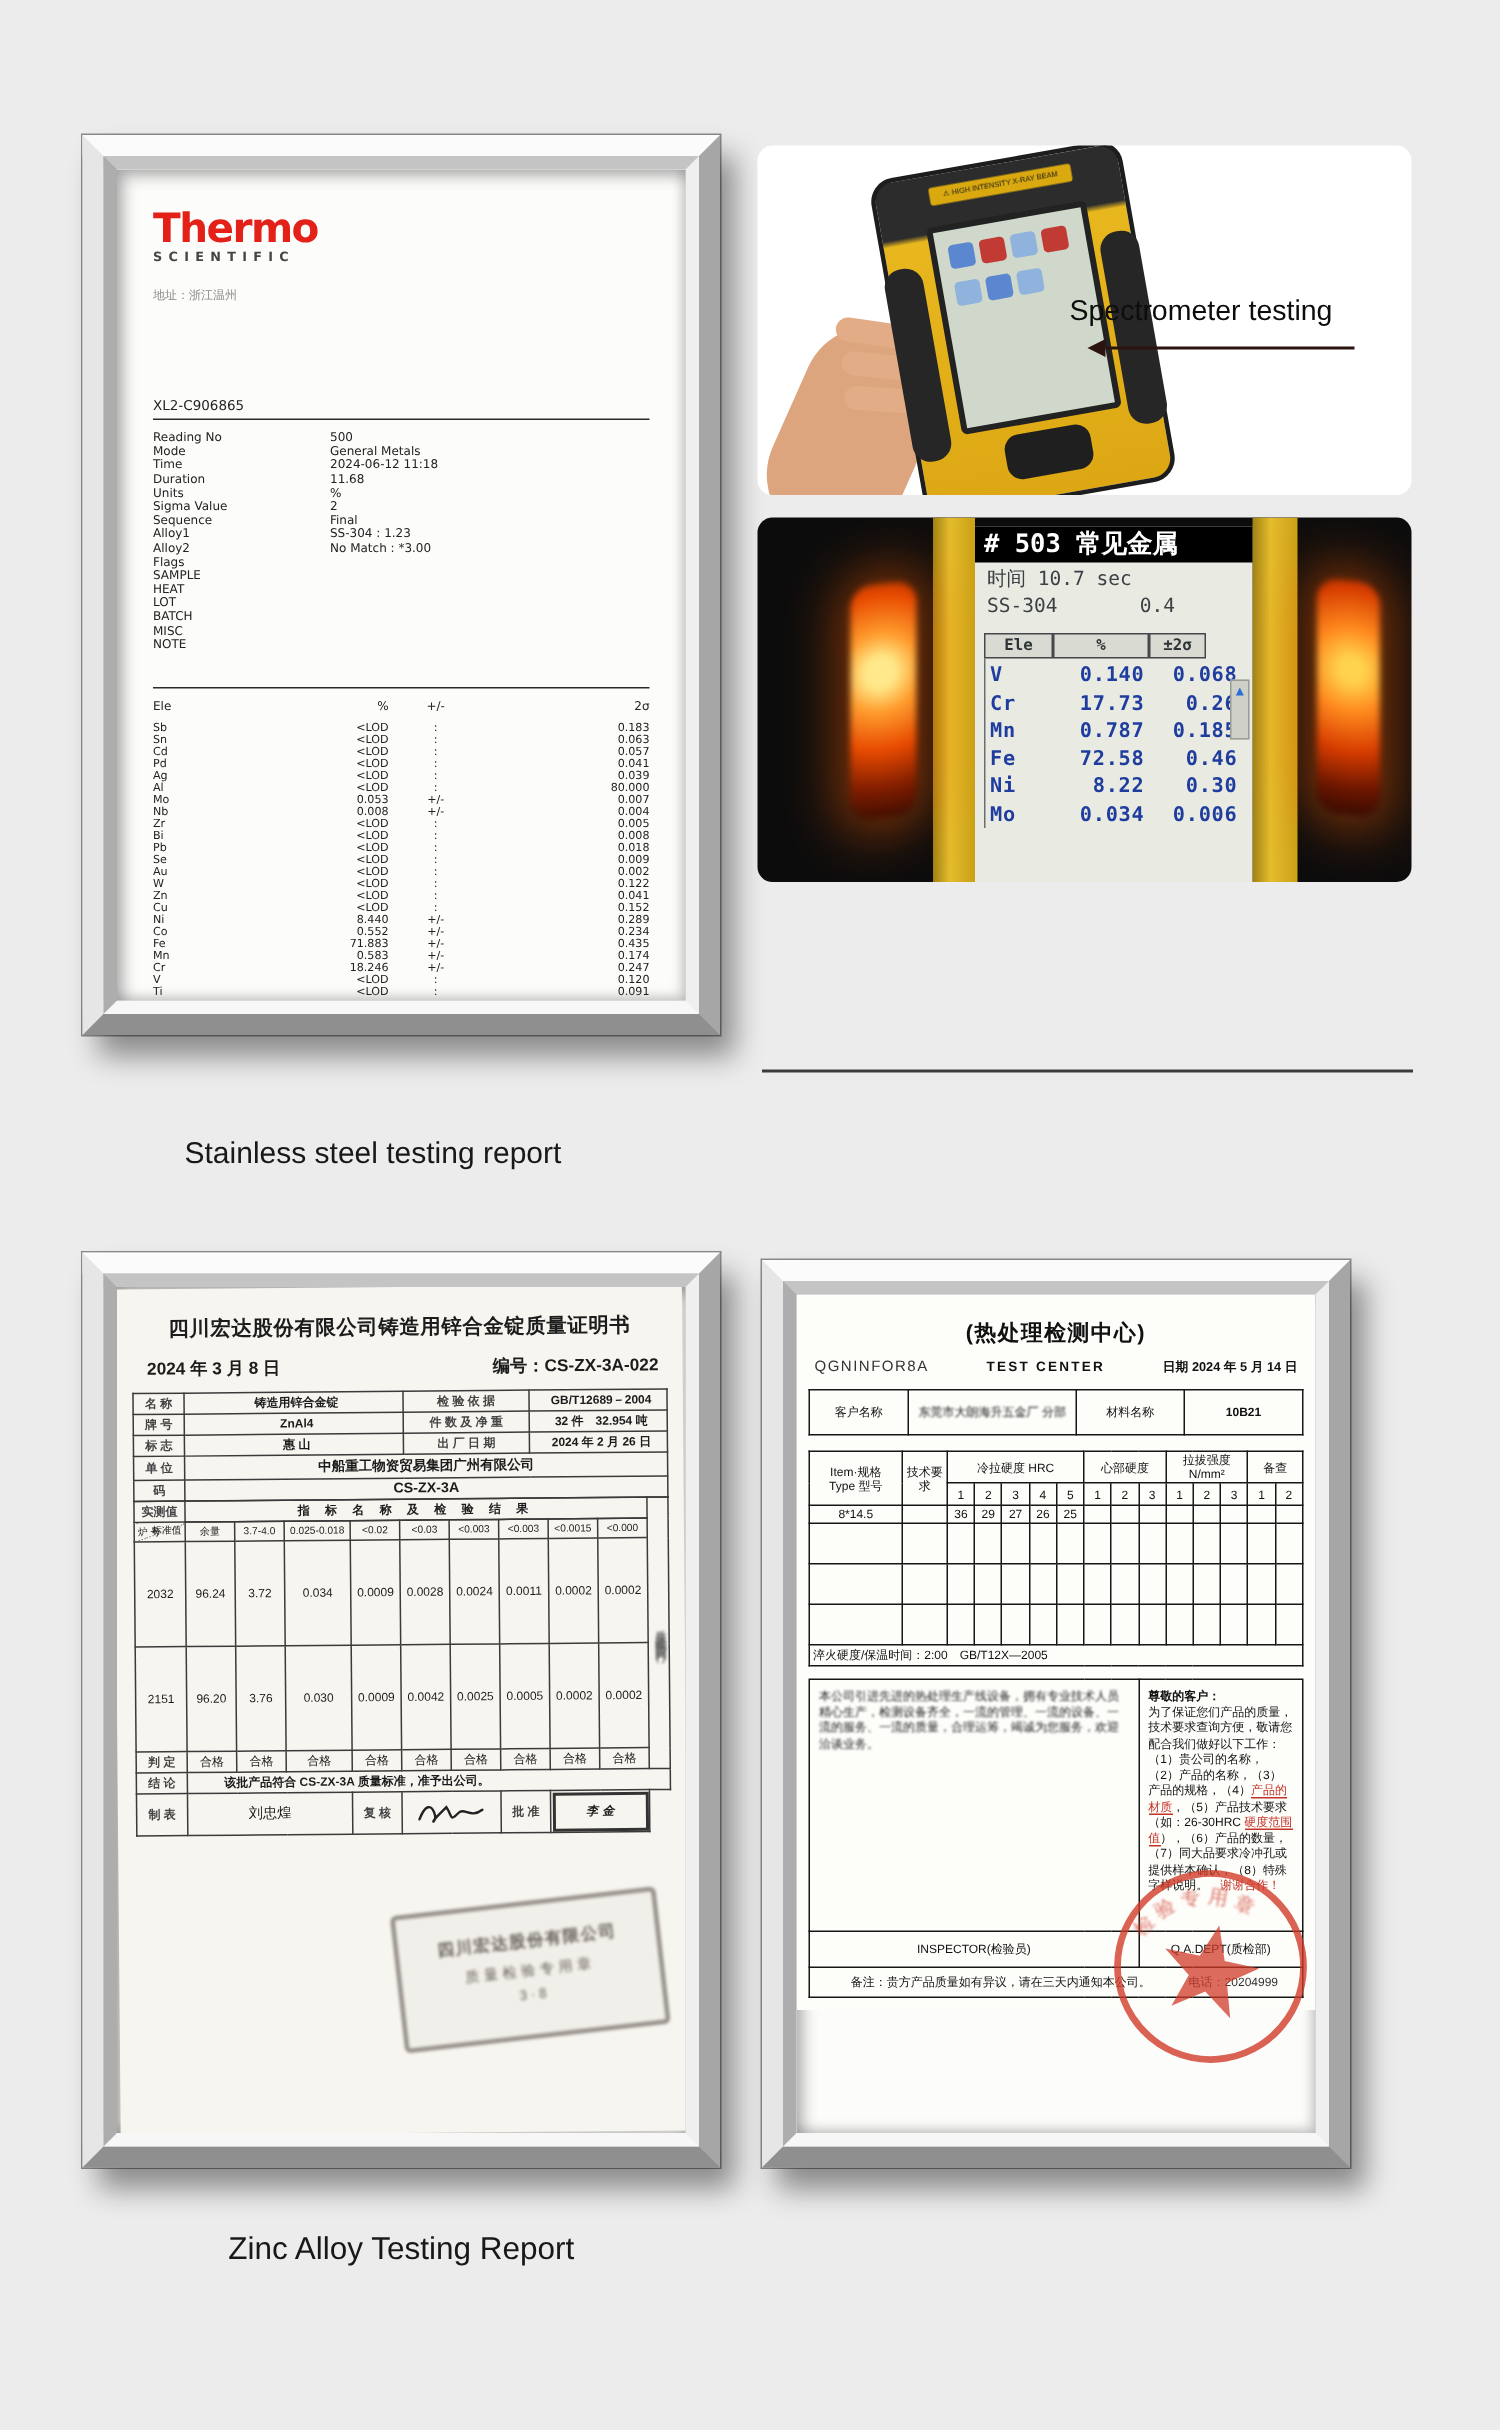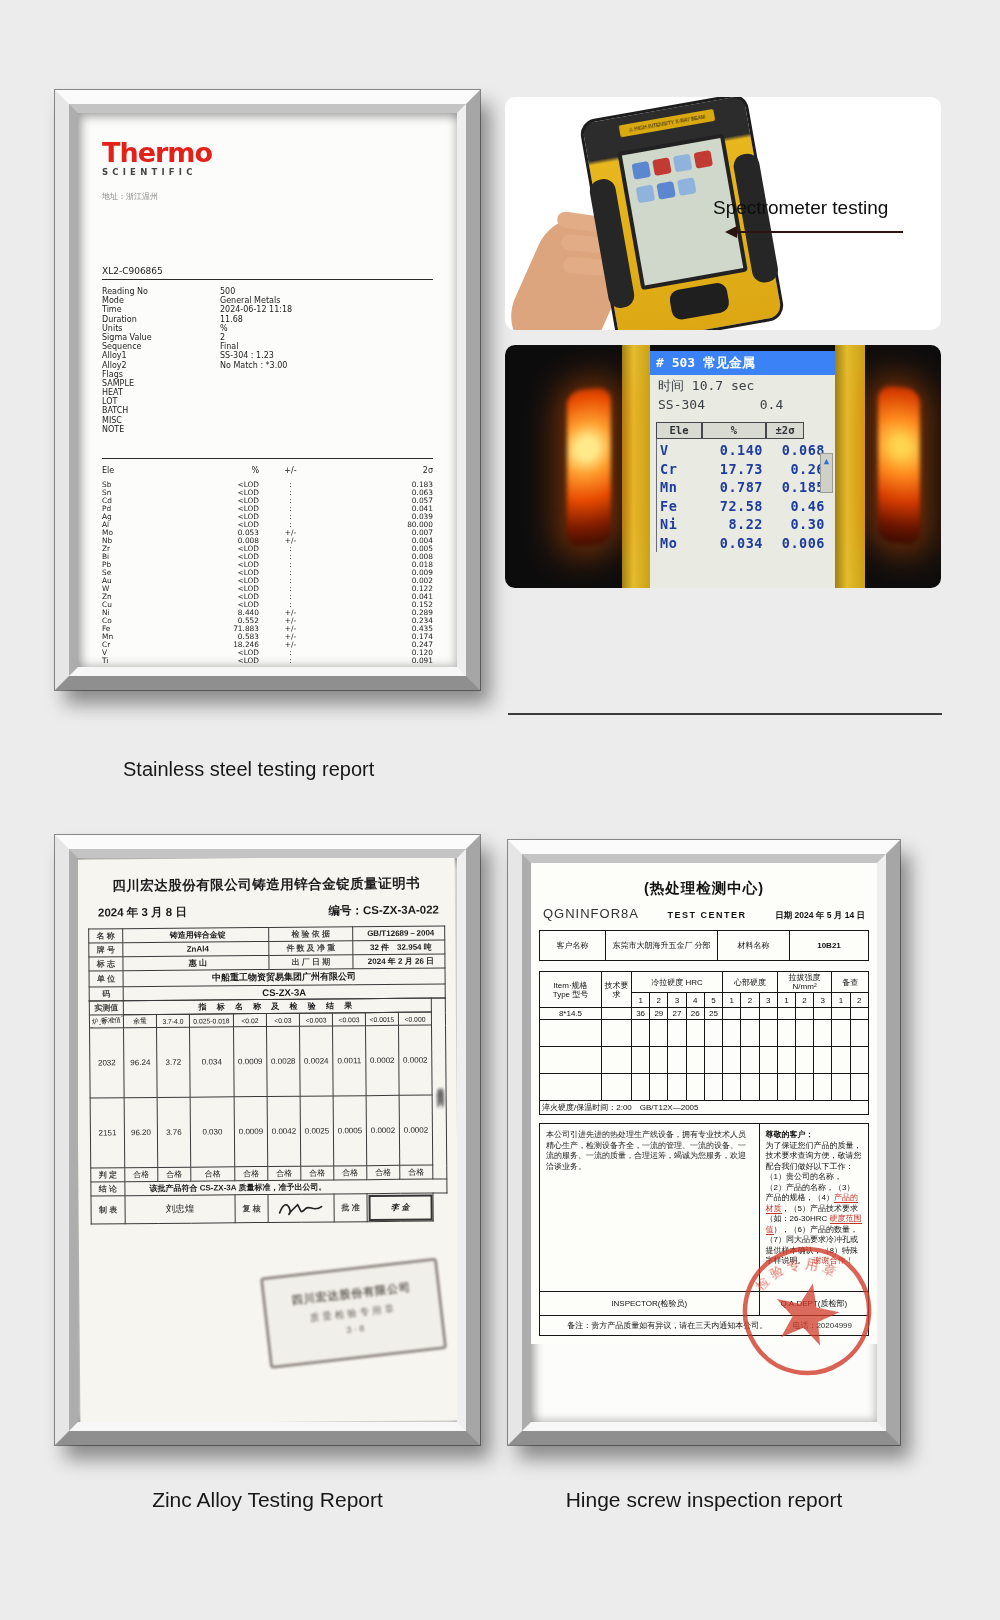--- a/index.html
+++ b/index.html
@@ -66,21 +66,21 @@
   .band-r { left:330px; width:30px; }
   .glow { position:absolute; border-radius:14px; filter:blur(2px); }
   .glow-l { left:62px; top:44px; width:44px; height:156px; transform:skewY(-6deg);
             background:radial-gradient(circle at 45% 38%, #ffe98a 0 10%, #ff9d2e 26%, #e84a00 52%, #801d00 78%, #3a0c00 100%);
             box-shadow:0 0 34px 10px rgba(255,96,0,.45); }
   .glow-r { left:373px; top:42px; width:42px; height:156px; transform:skewY(6deg);
             background:radial-gradient(circle at 55% 38%, #ffd34d 0 8%, #ff8a1e 28%, #d63c00 55%, #6d1600 80%, #320a00 100%);
             box-shadow:0 0 34px 10px rgba(255,96,0,.45); }
   .p2-screen { position:absolute; left:145px; top:6px; width:185px; height:237px; background:#e9eae2;
                font-family:"DejaVu Sans Mono","DejaVu Sans",monospace; }
-  .p2-title { height:24px; background:#3b82f6; color:#fff; font-size:13px; font-weight:bold; line-height:24px; padding-left:6px; white-space:nowrap; }
+  .p2-title { height:24px; background:#000000; color:#fff; font-size:17px; font-weight:bold; line-height:24px; padding-left:6px; white-space:nowrap; }
   .p2-line { font-size:13px; color:#3c4146; padding:2px 8px 0 8px; }
   .p2-head { display:flex; margin:10px 6px 0 6px; }
   .p2-head .hc { border:1.5px solid #44484c; background:#d9dad2; font-size:10.5px; font-weight:bold;
                  color:#2e3338; text-align:center; height:17px; line-height:14px; }
   .p2-rows { border-left:1.5px solid #6a6e72; margin:0 6px; padding-top:2px; }
   .p2-row { display:flex; font-size:13.5px; font-weight:bold; color:#1f3d9e; line-height:18.5px; letter-spacing:.5px; }
   .p2-row .re { width:34px; padding-left:3px; } .p2-row .rp { width:72px; text-align:right; } .p2-row .rs { width:62px; text-align:right; }
   .p2-scroll { position:absolute; right:2px; top:102px; width:13px; height:40px; background:#cfd0c8; border:1px solid #9a9b93; }
   .p2-scroll:before { content:"▲"; display:block; font-size:9px; color:#2a6fd6; text-align:center; line-height:14px; }
 
@@ -112,21 +112,21 @@
              color:rgba(62,52,46,.78); filter:blur(1px); background:rgba(120,110,100,.05); }
   .z-stamp .s1 { font-size:11px; font-weight:bold; letter-spacing:1px; }
   .z-stamp .s2 { font-size:9.5px; margin-top:6px; letter-spacing:3px; }
   .z-stamp .s3 { font-size:9px; margin-top:4px; }
   .sig-svg { display:block; margin:0 auto; }
 
   
   .hdoc { padding:16px 8px 8px 8px; background:#fdfdfa; color:#111; position:relative; }
   .h-title { text-align:center; font-size:14.5px; font-weight:bold; letter-spacing:1px; }
   .h-sub { display:flex; justify-content:space-between; align-items:baseline; margin:8px 4px 0 4px; }
-  .h-sub .sl { font-size:13px; letter-spacing:1px; filter:blur(.5px); color:#333; }
+  .h-sub .sl { font-size:10px; letter-spacing:1px; filter:blur(.5px); color:#333; }
   .h-sub .sc { font-size:9px; font-weight:bold; letter-spacing:1.5px; }
   .h-sub .sr { font-size:8.5px; font-weight:bold; }
   table.htab { border-collapse:collapse; width:100%; table-layout:fixed; }
   table.htab td, table.htab th { border:1.6px solid #161616; font-size:8px; padding:1px 2px; text-align:center; vertical-align:middle; }
   .h-info { margin-top:8px; }
   .h-info td { height:30px; }
   .h-blur { font-size:6.5px; filter:blur(.7px); line-height:8px; }
   .h-grid { margin-top:10px; }
   .h-grid th { font-weight:normal; }
   .gh { font-size:7.5px; line-height:9px; }
@@ -770,14 +770,13 @@
           <text font-size="13" fill="#d03a28" opacity=".8" style="filter:blur(.7px); letter-spacing:4px;">
             <textPath href="#arcTop" startOffset="12%">检验专用章</textPath>
           </text>
         </svg>
       </div>
     </div>
     <div class="lip"></div>
   </div>
 
   <div class="caption cap2">Zinc Alloy Testing Report</div>
-  <div class="caption cap3">Hinge screw inspection report</div>
 </div>
 
 </body></html>

